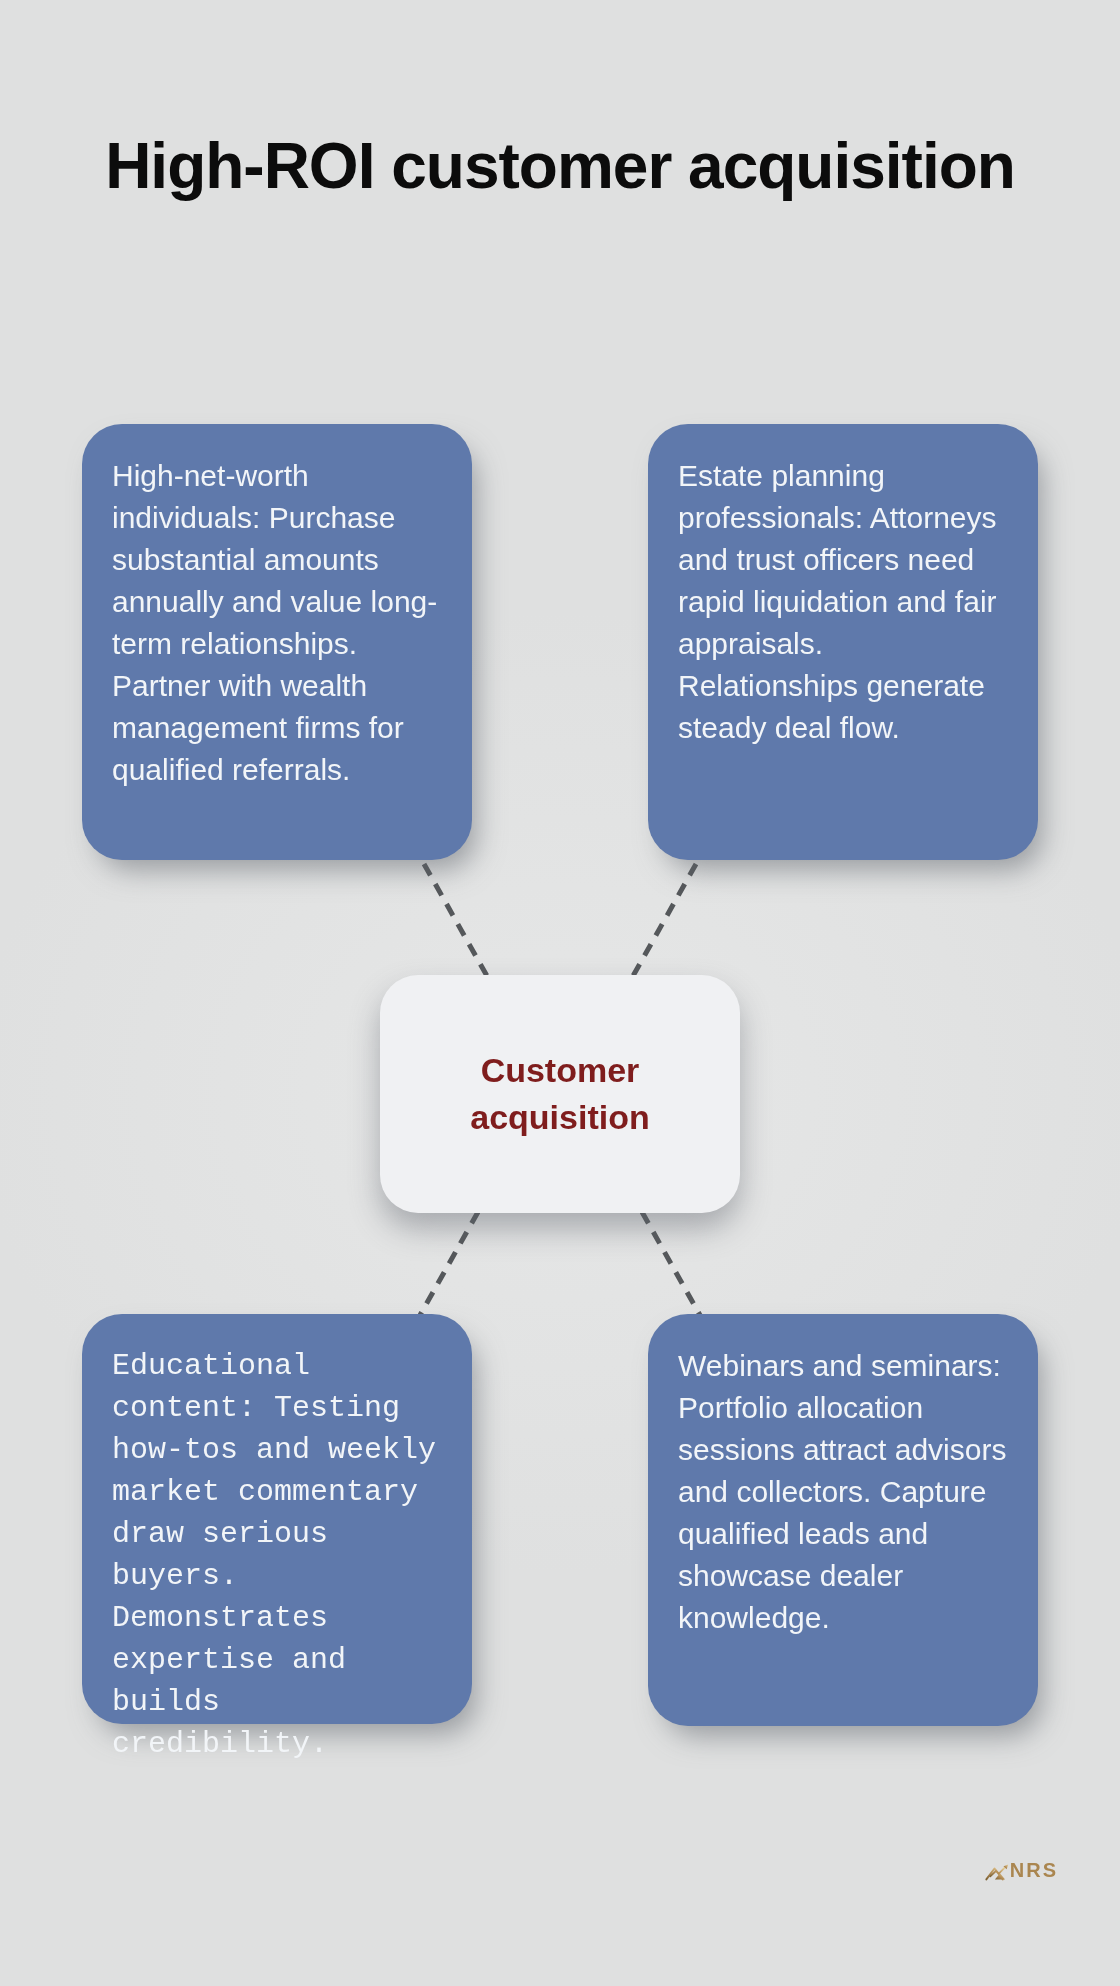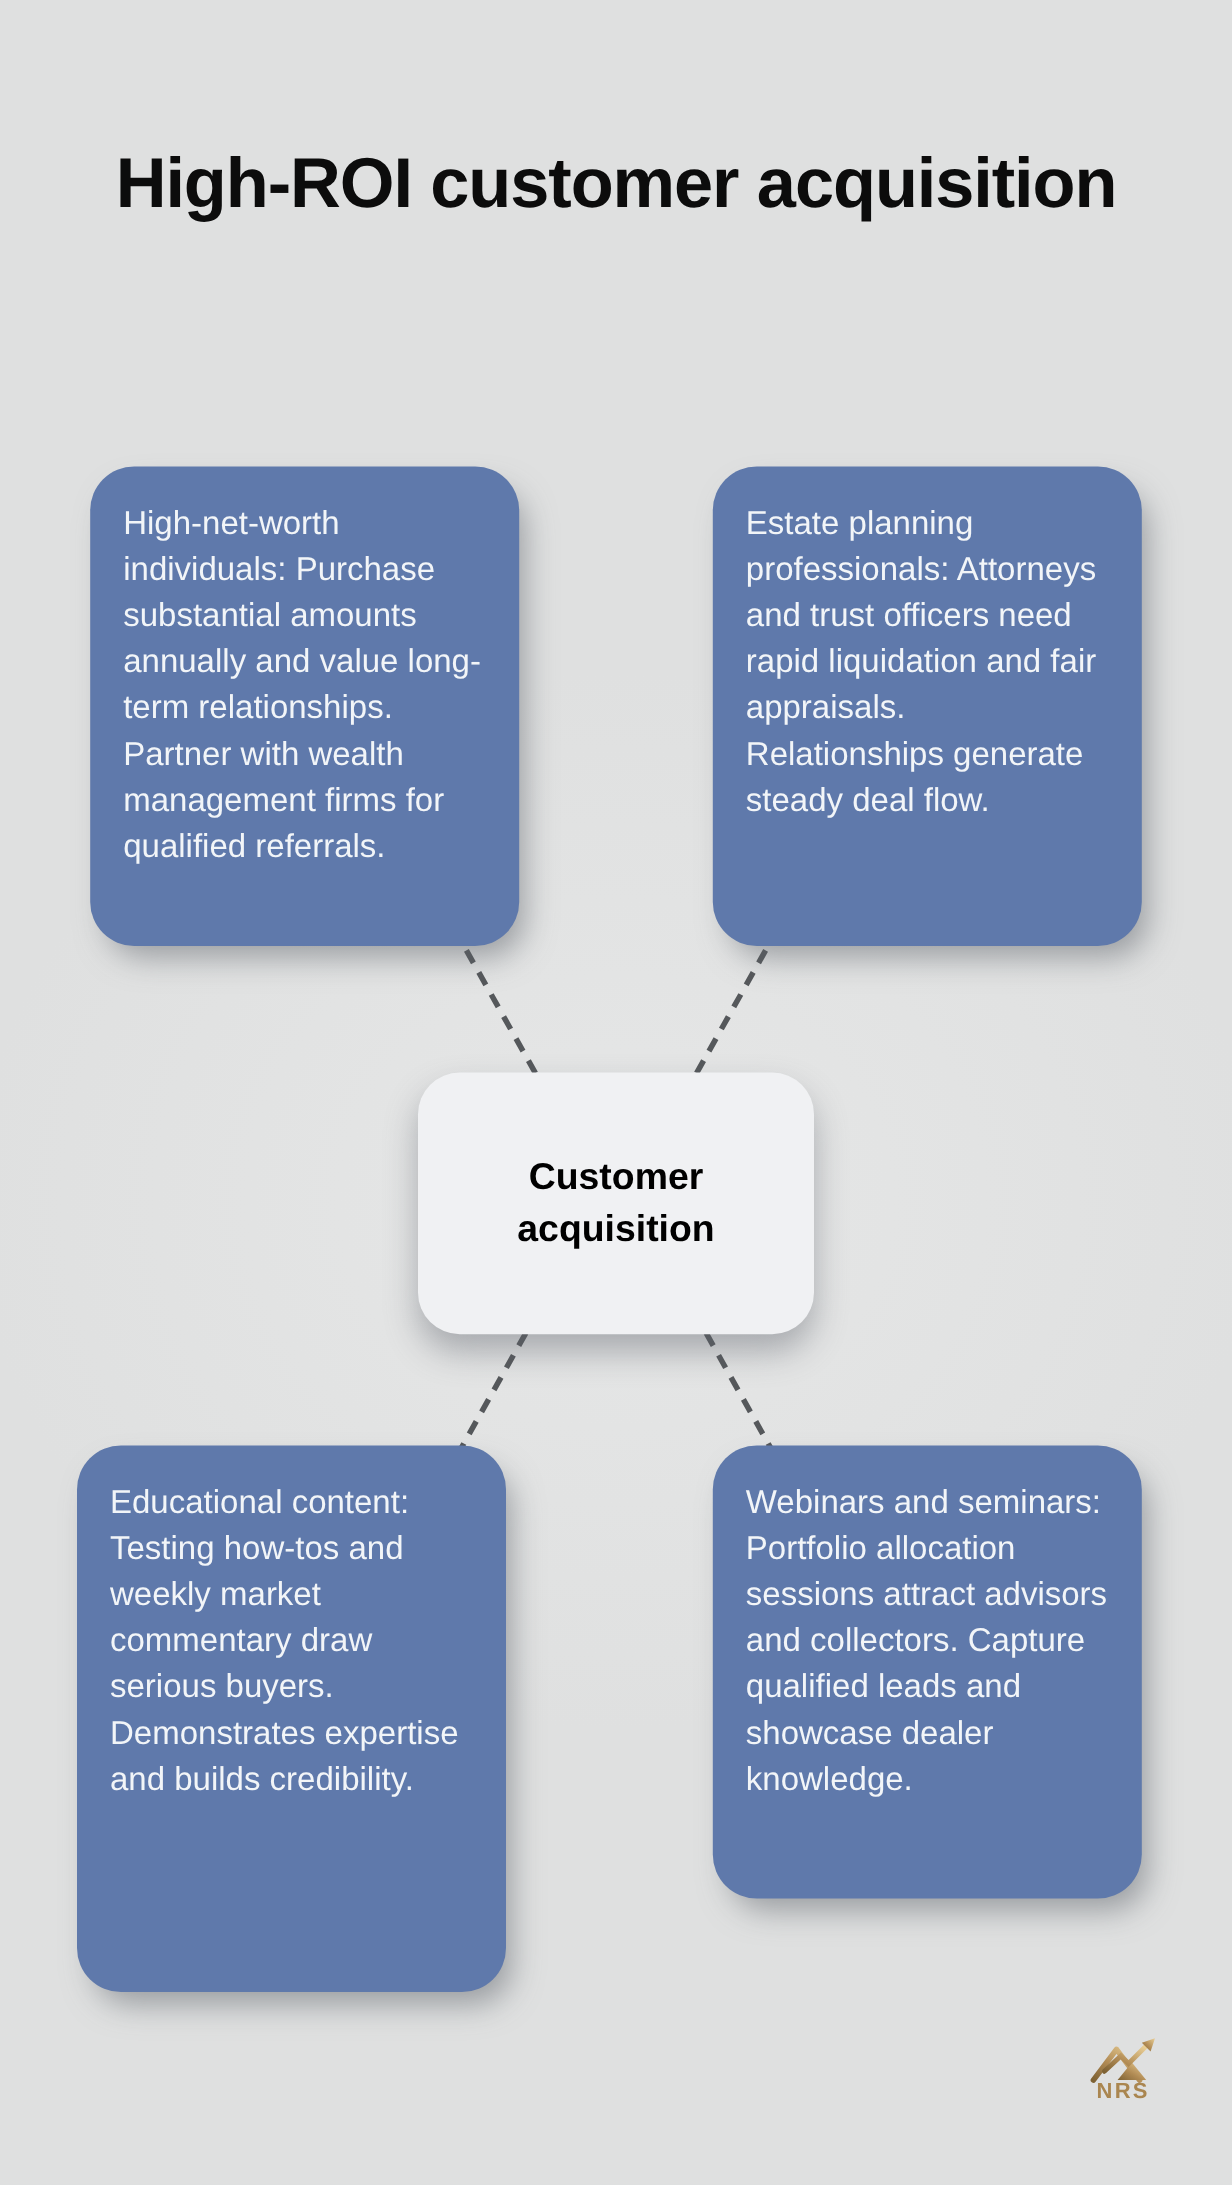--- a/index.html
+++ b/index.html
@@ -39,41 +39,41 @@
     border-radius: 40px;
     color: #f2f5f8;
     font-size: 30px; line-height: 42px;
     padding: 31px 28px 16px 30px;
     box-sizing: border-box;
     box-shadow: 10px 16px 28px -6px rgba(95, 100, 108, 0.55);
   }
   .card p { margin: 0; }
   .card-tl { left: 82px;  top: 424px;  height: 436px; }
   .card-tr { left: 648px; top: 424px;  height: 436px; }
-  .card-bl { left: 70px;  top: 1314px; height: 497px; }
+  .card-bl { left: 82px;  top: 1314px; height: 410px; font-family: Liberation Mono, monospace; }
   .card-br { left: 648px; top: 1314px; height: 412px; }
 
   
   .center-node {
     position: absolute; left: 380px; top: 975px;
     width: 360px; height: 238px;
     background: #f0f1f3;
     border-radius: 38px;
     display: flex; align-items: center; justify-content: center;
     text-align: center;
     font-weight: bold; font-size: 34px; line-height: 47px;
-    color: #000000;
+    color: #7f1d1d;
     box-shadow: 0 16px 30px rgba(95, 100, 108, 0.45);
     padding: 0 40px; box-sizing: border-box;
   }
 
   
   .logo {
     position: absolute; left: 984px; top: 1850px; width: 74px;
-    display: flex; flex-direction: column; align-items: center;
+    display: flex; flex-direction: row; align-items: center;
   }
   .logo-text {
     font-size: 20px; font-weight: bold; letter-spacing: 2px;
     color: #aa8650; margin-top: -4px;
   }
 </style>
 </head>
 <body>
 
 <div class="canvas">

